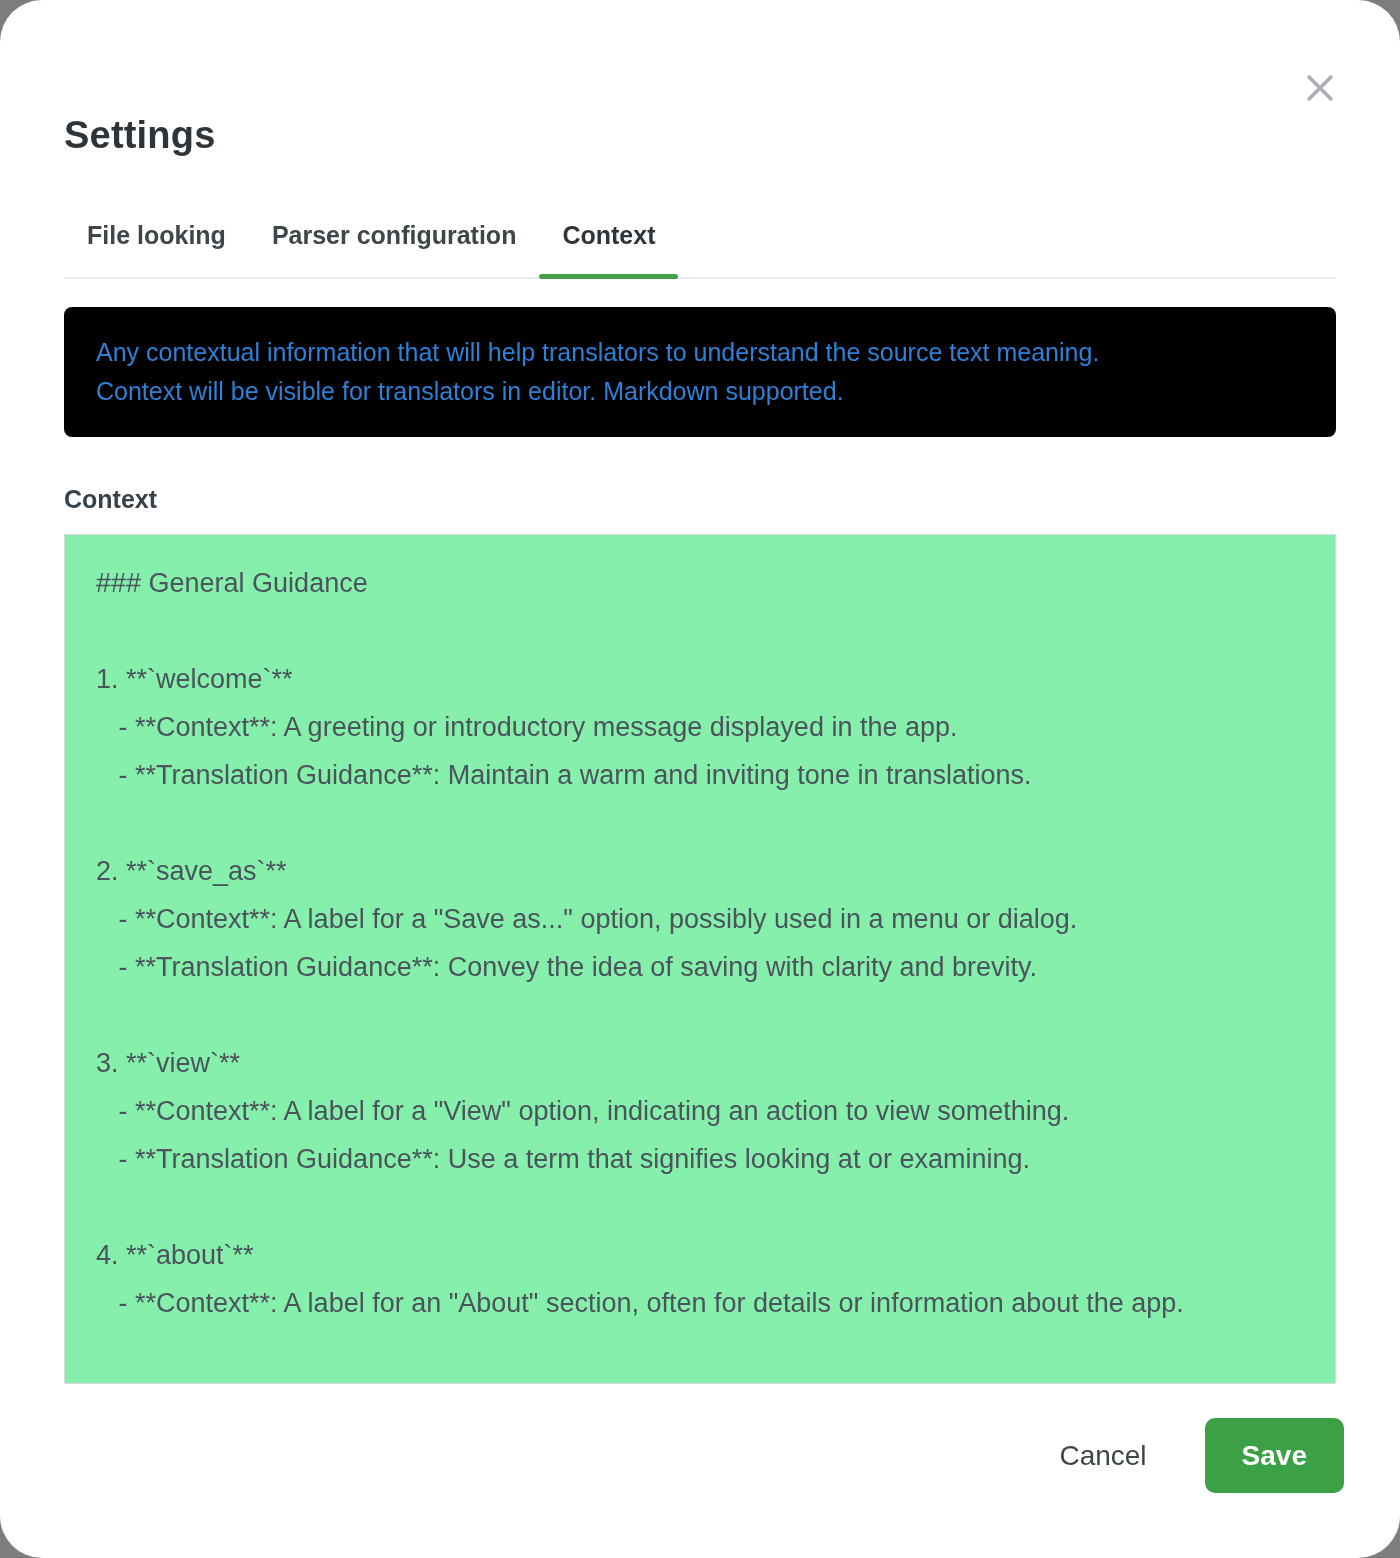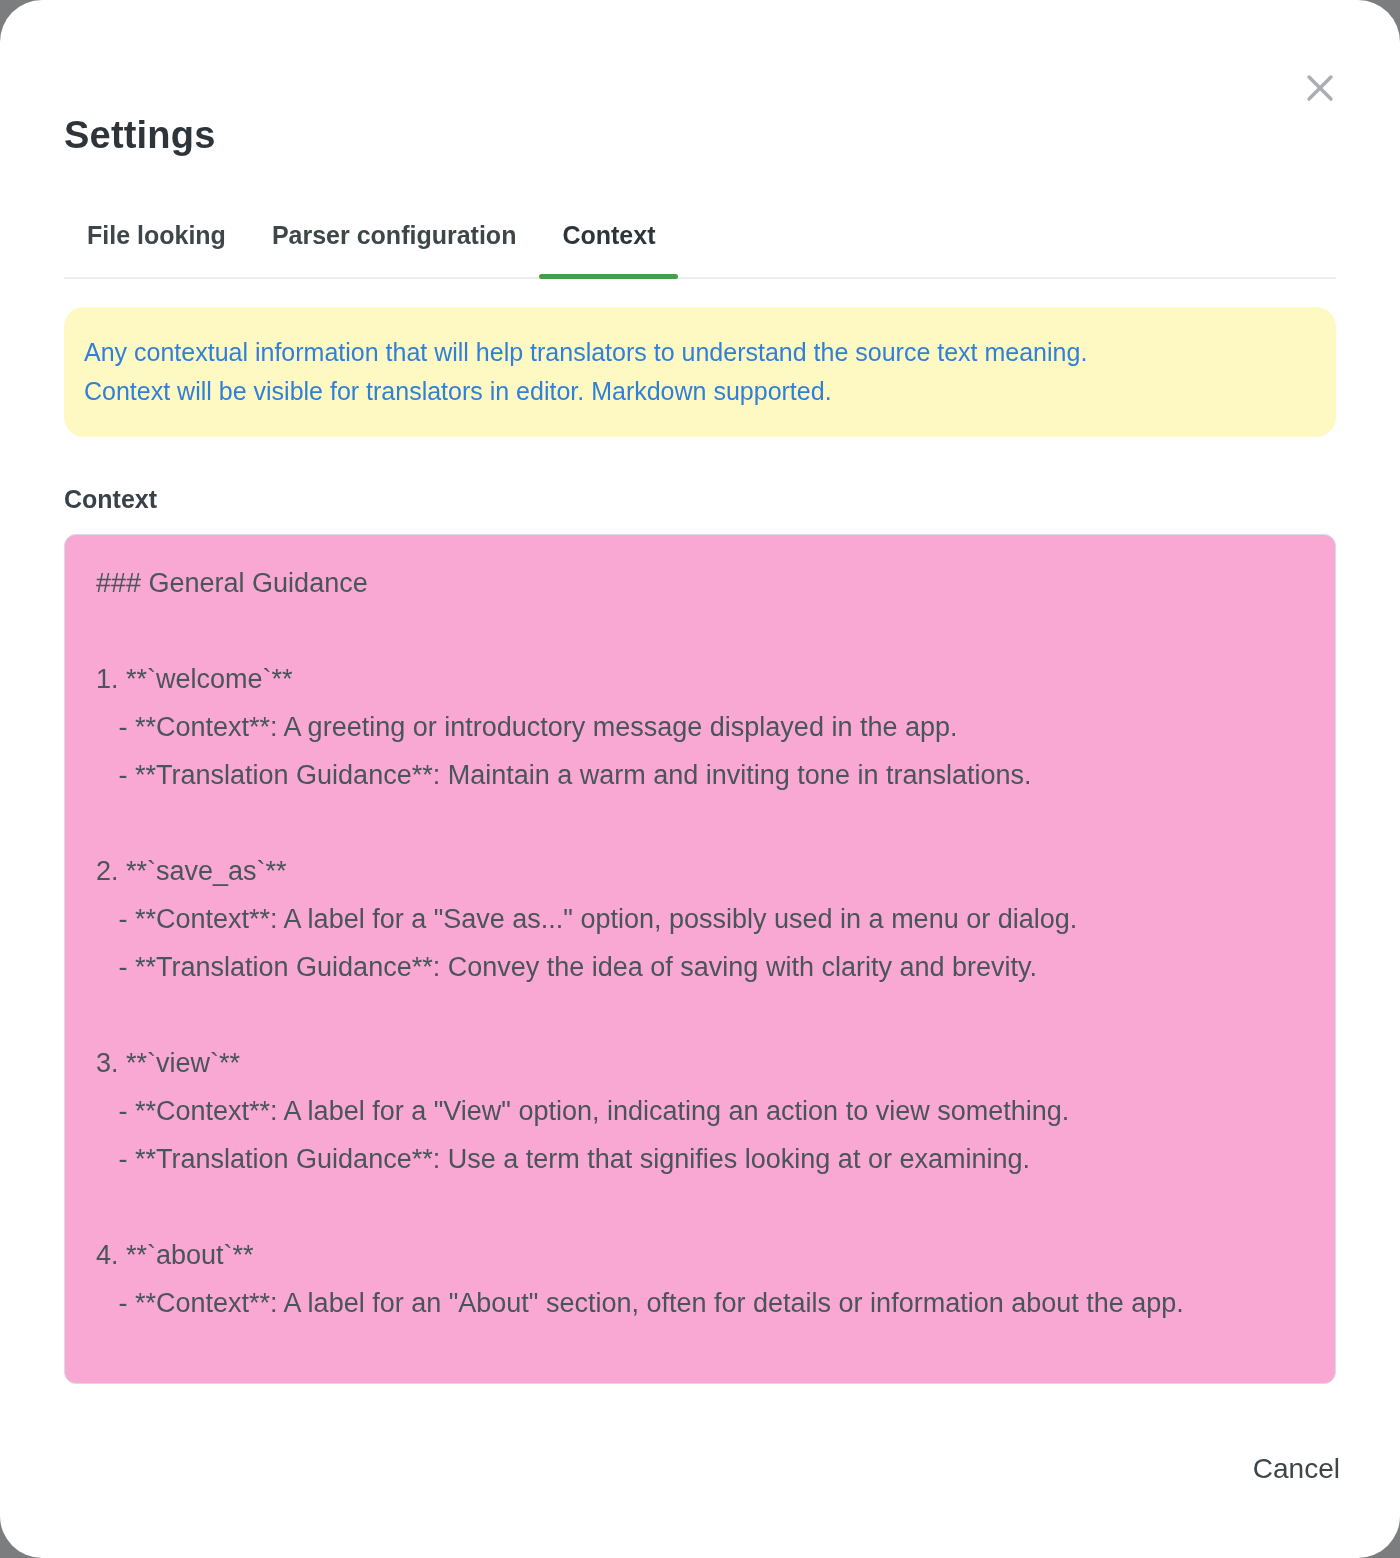--- a/index.html
+++ b/index.html
@@ -53,48 +53,48 @@
   .tab.active::after {
     content: "";
     position: absolute;
     left: 0; right: 0; bottom: -2px;
     height: 5px;
     background: #43a047;
     border-radius: 3px;
   }
   .banner {
     margin-top: 28px;
-    background: #fef9c3;
+    background: #000000;
     color: #2f80d6;
-    border-radius: 20px;
-    padding: 26px 20px;
+    border-radius: 8px;
+    padding: 26px 32px;
     font-size: 25px;
     line-height: 39px;
     white-space: pre-line;
   }
   .field-label {
     margin-top: 48px;
     font-size: 25px;
     font-weight: 600;
     color: #38424a;
   }
   .context-textarea {
     display: block;
     margin-top: 20px;
     width: 100%;
     height: 850px;
     box-sizing: border-box;
     border: 1px solid #d8dce1;
-    border-radius: 12px;
+    border-radius: 0;
     padding: 24px 31px;
     font-family: "Liberation Sans", sans-serif;
     font-size: 27px;
     line-height: 48px;
     color: #49545b;
-    background: #f9a8d4;
+    background: #86efac;
     resize: none;
     overflow: hidden;
     outline: none;
     white-space: pre-wrap;
   }
   .footer {
     position: absolute;
     right: 56px; bottom: 65px;
     display: flex;
     align-items: center;
@@ -160,15 +160,16 @@
 
 3. **`view`**
    - **Context**: A label for a "View" option, indicating an action to view something.
    - **Translation Guidance**: Use a term that signifies looking at or examining.
 
 4. **`about`**
    - **Context**: A label for an "About" section, often for details or information about the app.</textarea>
 
   <div class="footer">
     <button class="cancel-btn">Cancel</button>
+    <button class="save-btn">Save</button>
   </div>
 
 </div>
 
 </body></html>

